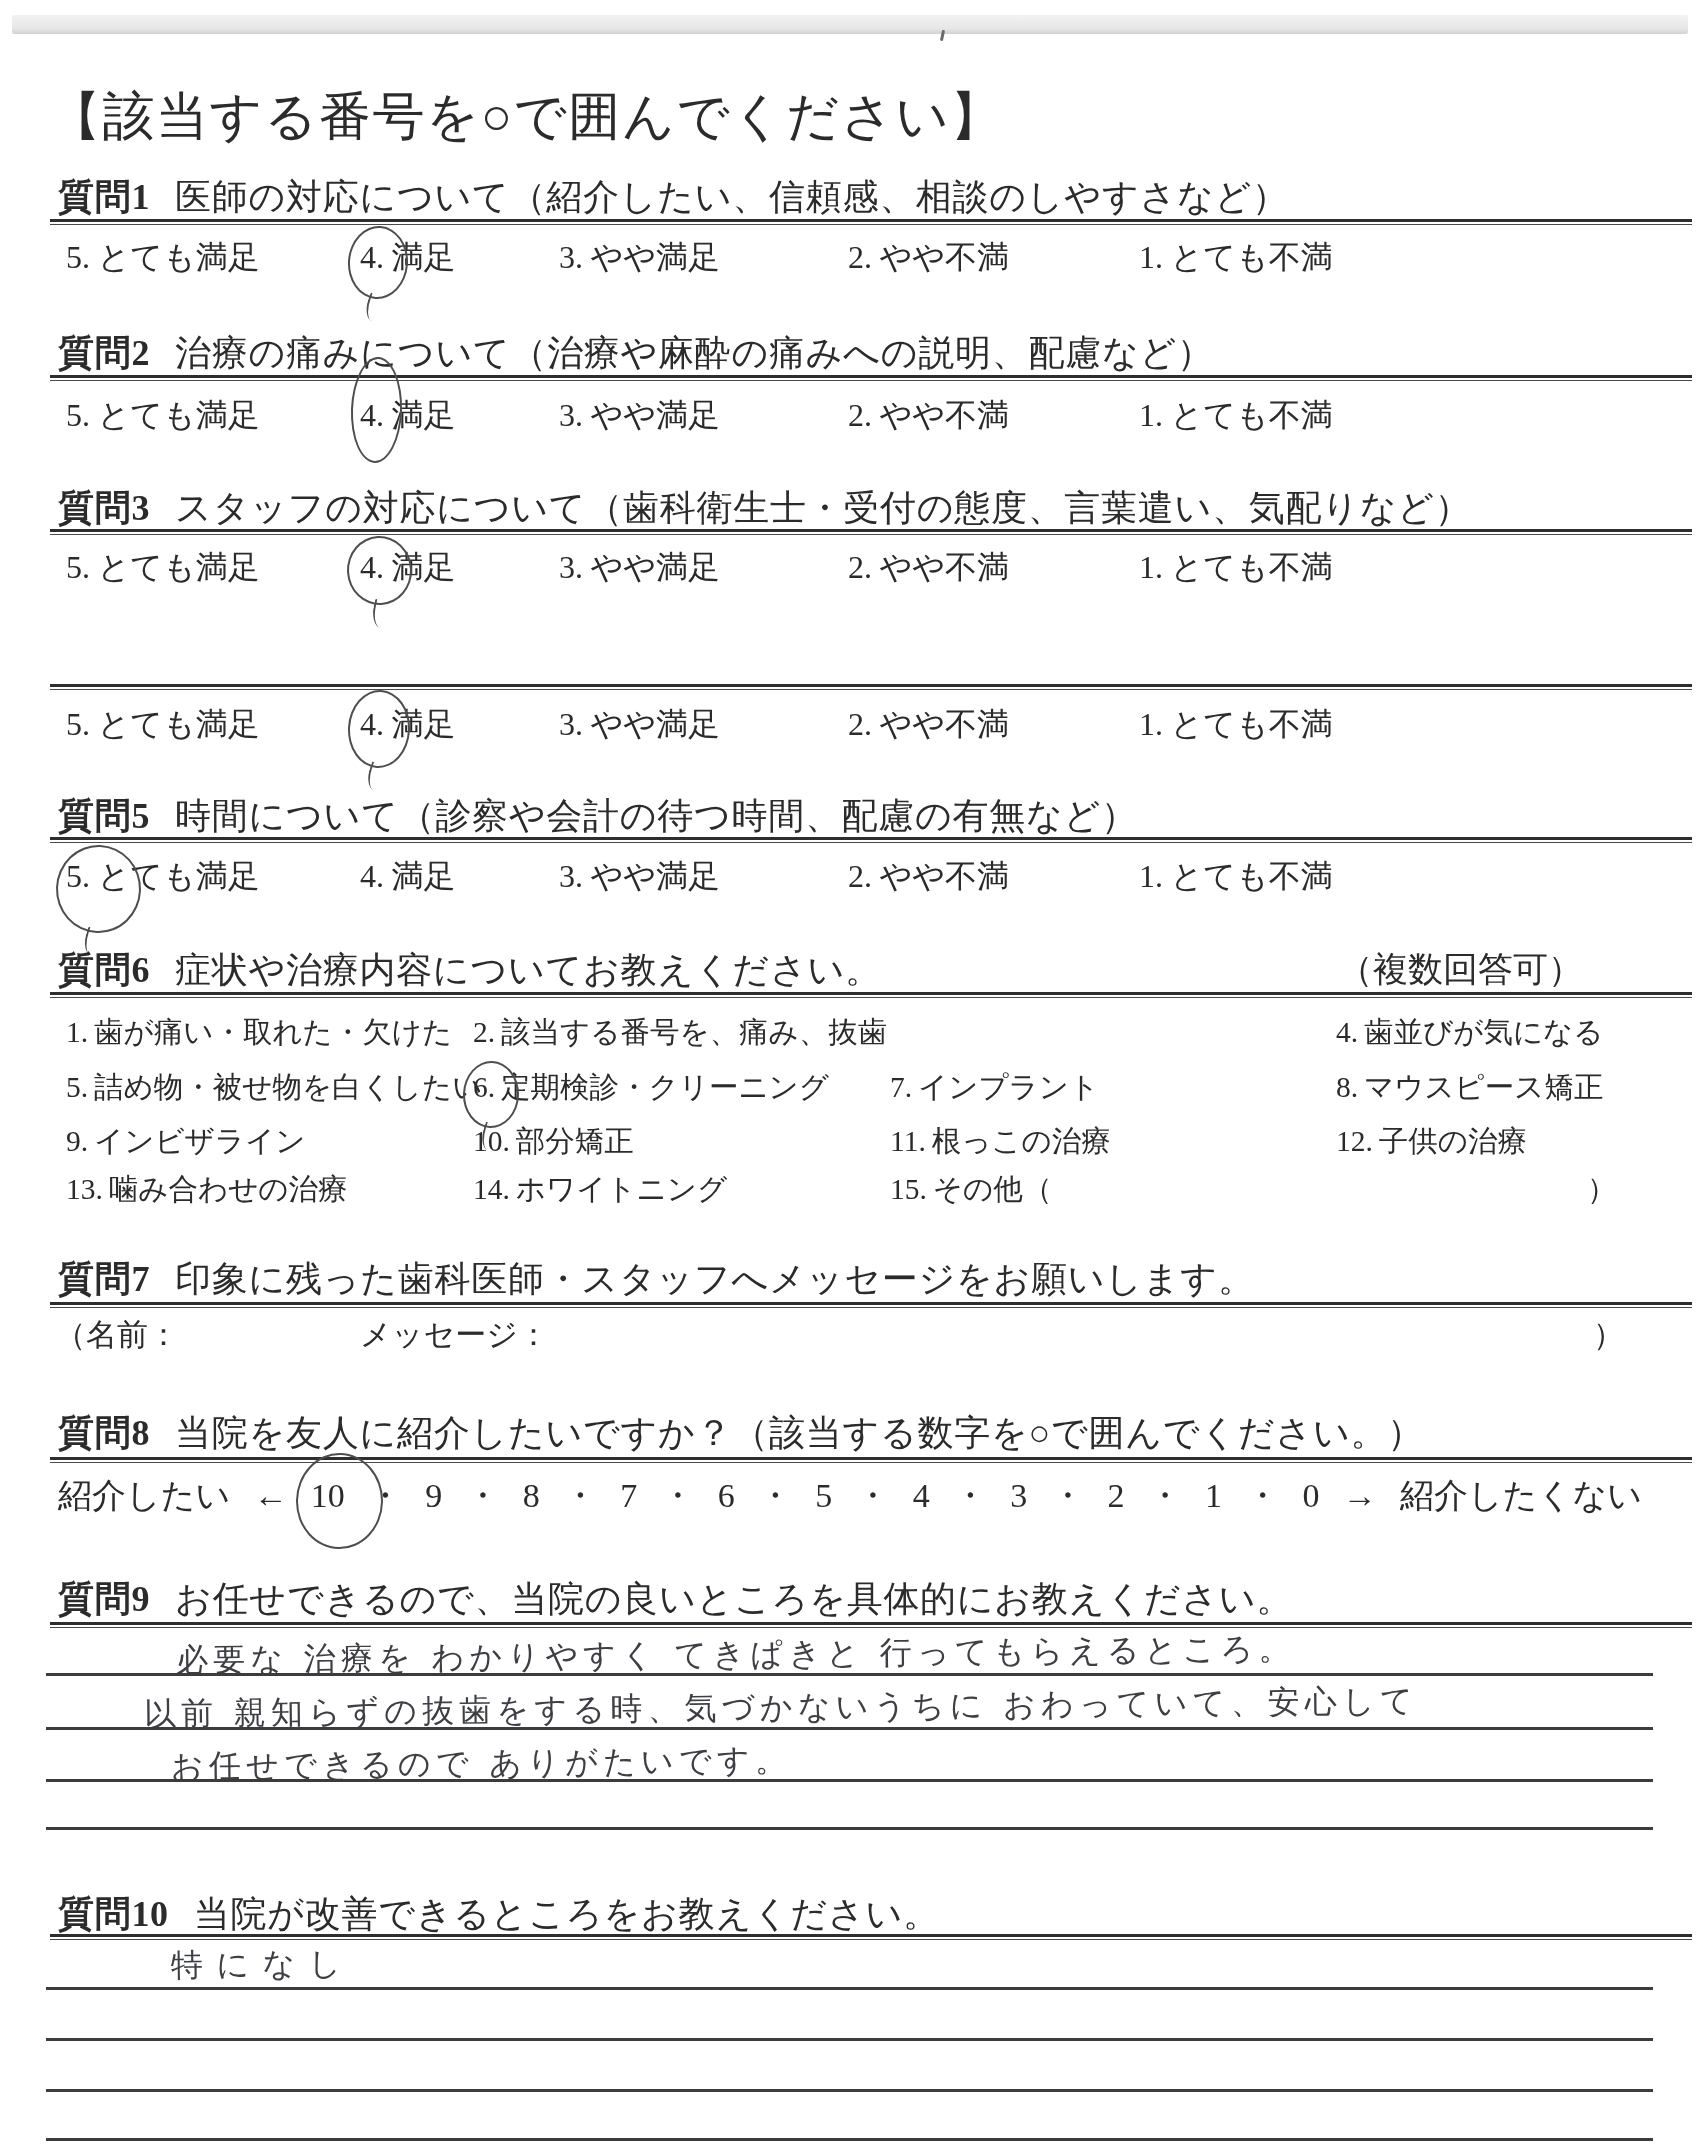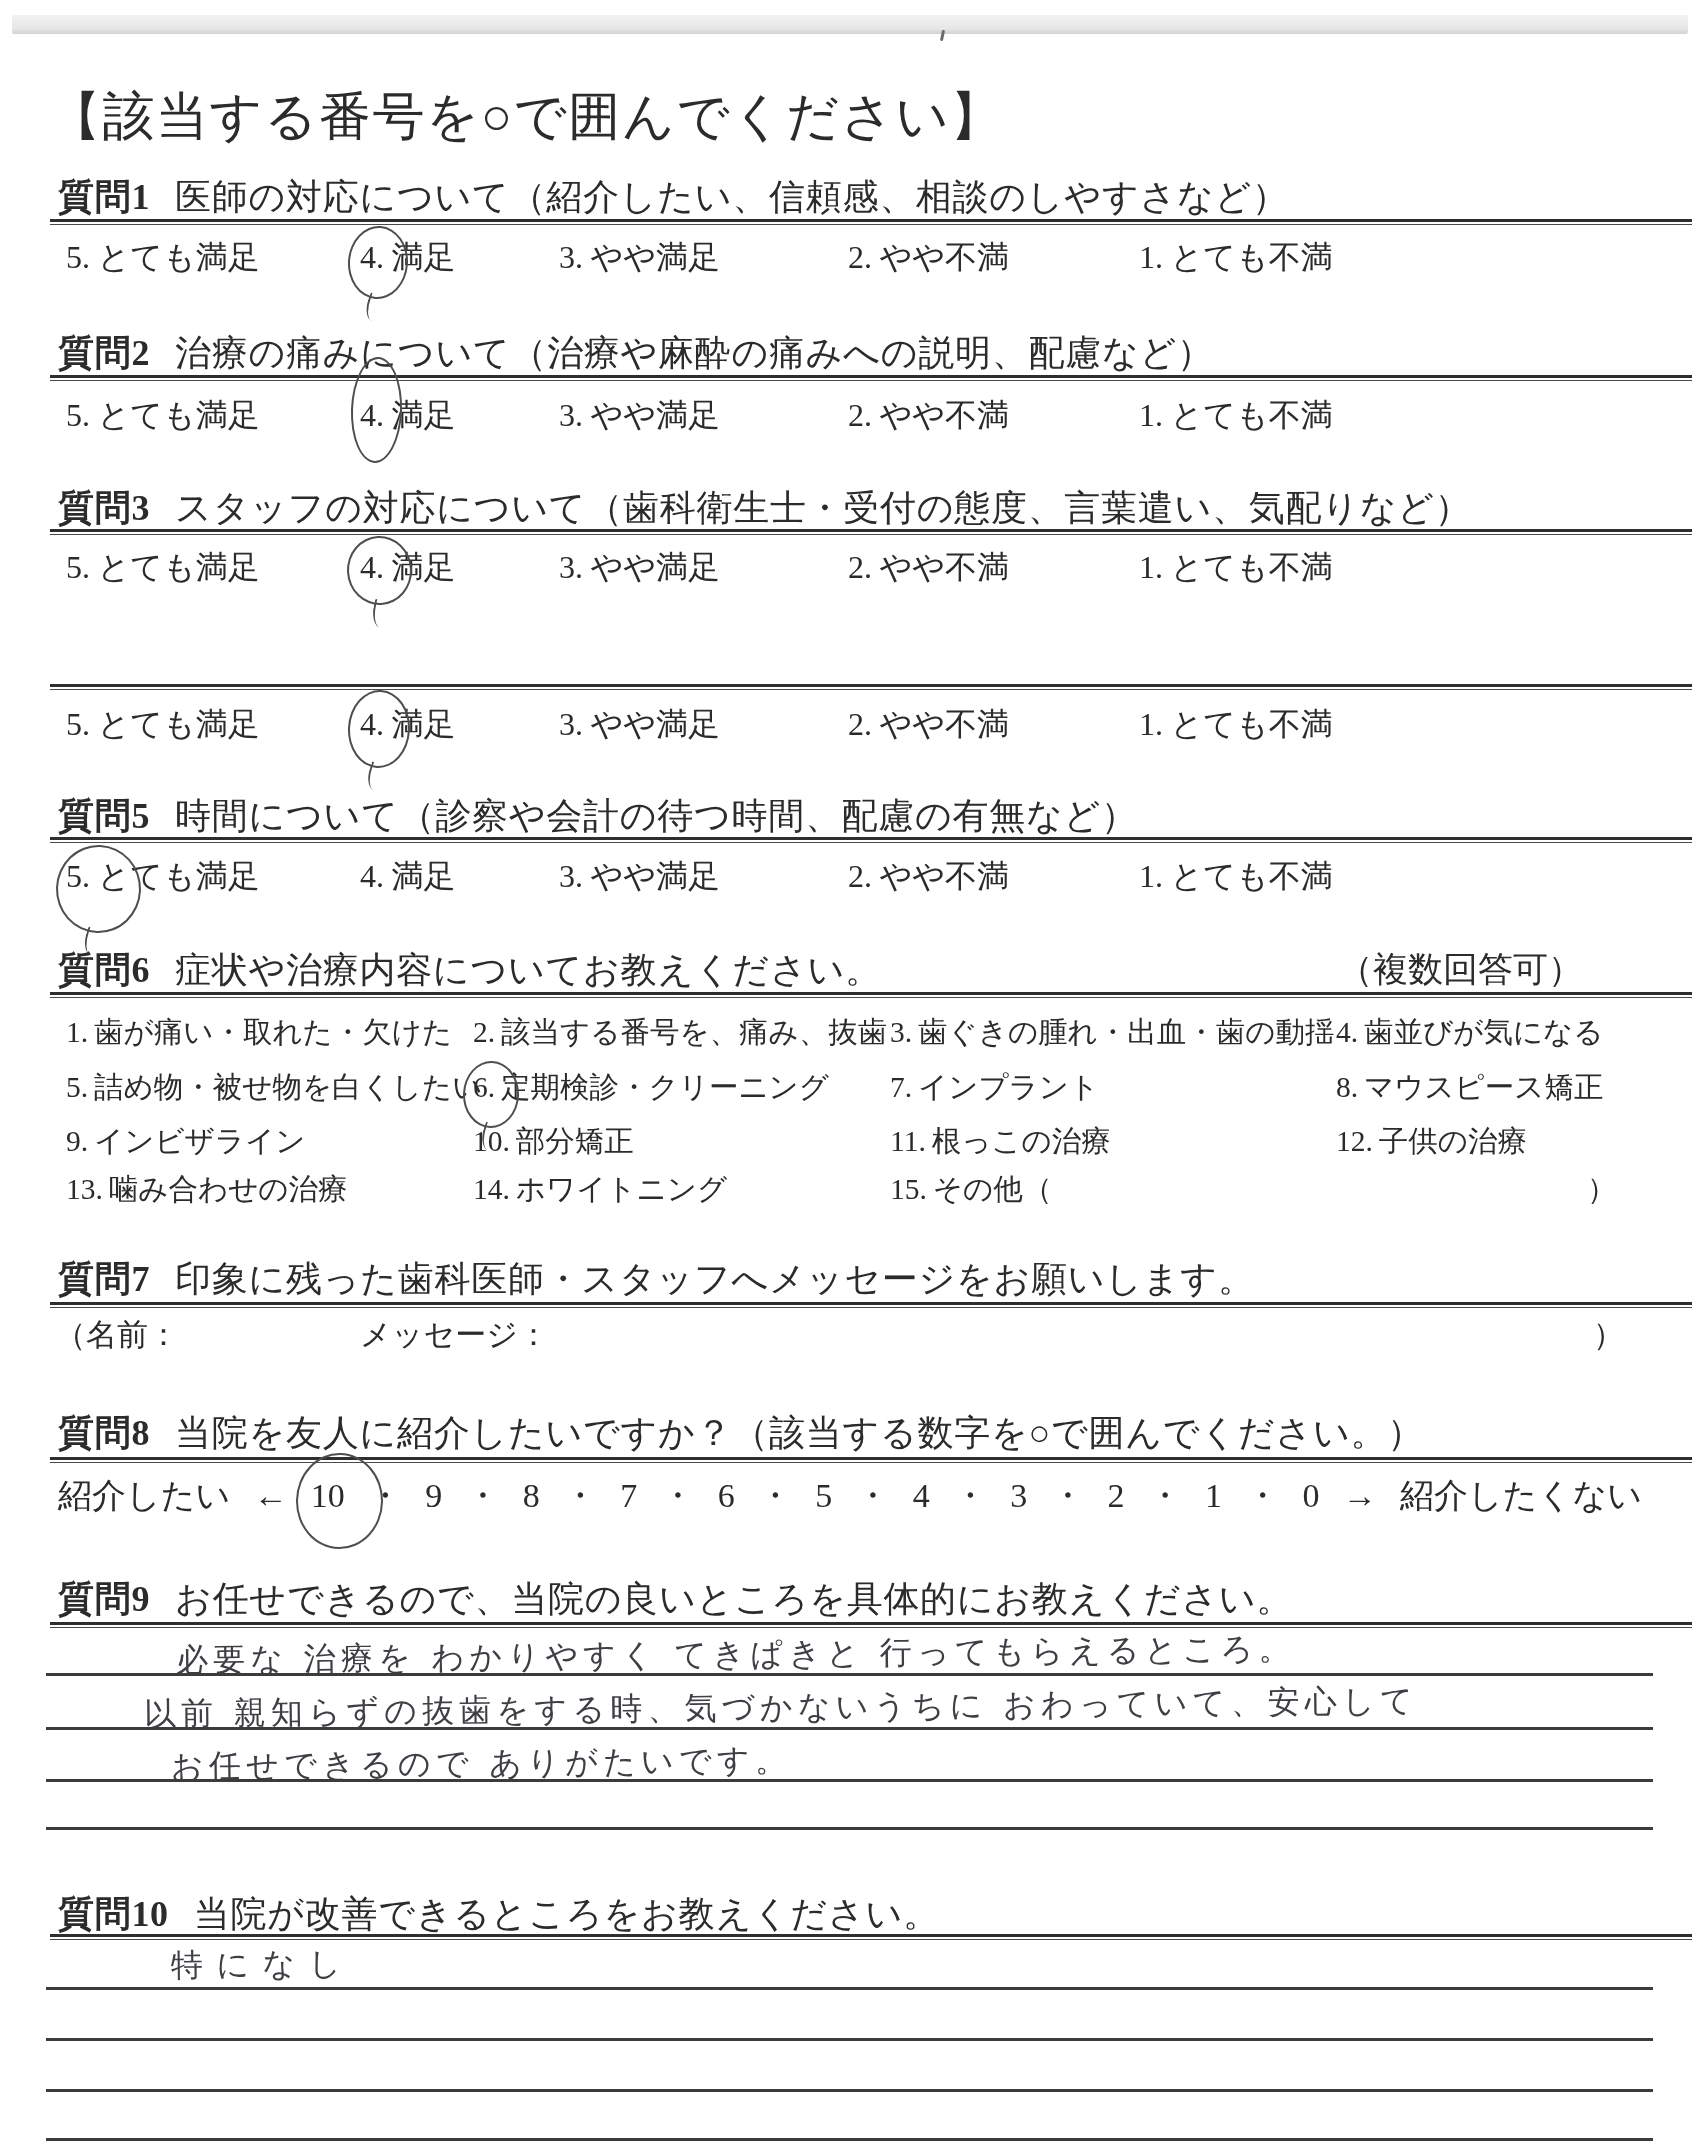--- a/index.html
+++ b/index.html
@@ -136,21 +136,20 @@
   </div>
 
   <div class="qheader" style="top:946px">
     <span class="qlabel">質問6</span><span>症状や治療内容についてお教えください。</span>
   </div>
   <div class="note" style="left:1338px;top:946px">（複数回答可）</div>
   <div class="rule-major" style="top:992px"></div>
   <div class="grid-row" style="top:1013px">
     <span class="cell" style="left:66px"><span class="num">1.</span><span>歯が痛い・取れた・欠けた</span></span>
     <span class="cell" style="left:473px"><span class="num">2.</span><span>該当する番号を、痛み、抜歯</span></span>
-    <span class="cell" style="left:890px"><span class="num">3.</span><span>歯ぐきの腫れ・出血・歯の動揺</span></span>
     <span class="cell" style="left:1336px"><span class="num">4.</span><span>歯並びが気になる</span></span>
   </div>
   <div class="grid-row" style="top:1068px">
     <span class="cell" style="left:66px"><span class="num">5.</span><span>詰め物・被せ物を白くしたい</span></span>
     <span class="cell" style="left:473px"><span class="circle-mark tail c-q6"></span><span class="num">6.</span><span>定期検診・クリーニング</span></span>
     <span class="cell" style="left:890px"><span class="num">7.</span><span>インプラント</span></span>
     <span class="cell" style="left:1336px"><span class="num">8.</span><span>マウスピース矯正</span></span>
   </div>
   <div class="grid-row" style="top:1122px">
     <span class="cell" style="left:66px"><span class="num">9.</span><span>インビザライン</span></span>

